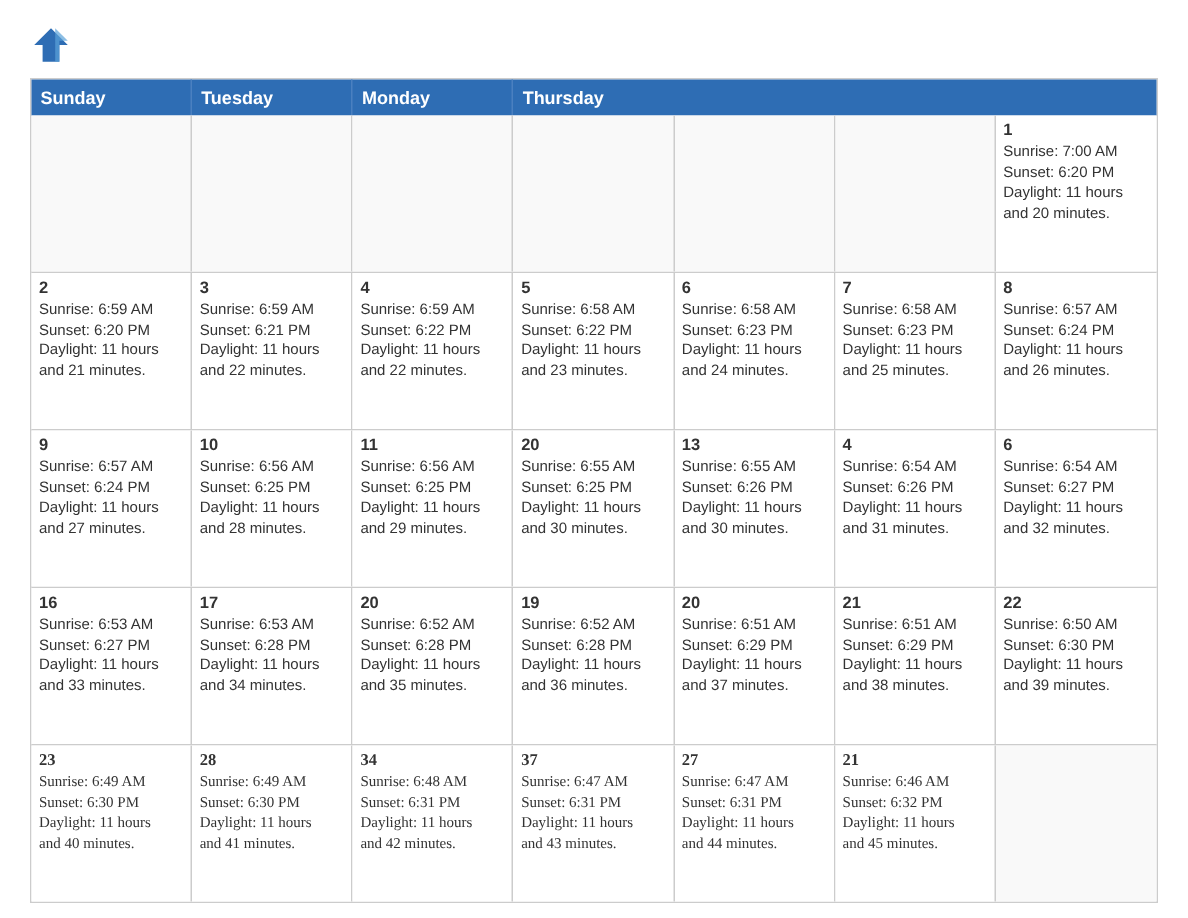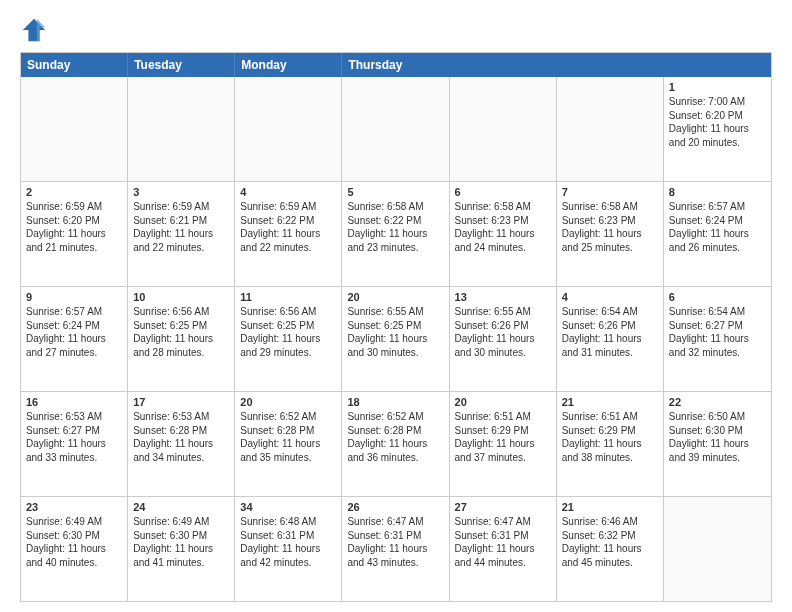--- a/index.html
+++ b/index.html
@@ -76,21 +76,21 @@
       flex: 1;
       display: flex;
       flex-direction: column;
     }
     .cal-row {
       display: grid;
       grid-template-columns: repeat(7, 1fr);
       flex: 1;
       border-bottom: 1px solid #ccc;
     }
-    .cal-row:last-child { border-bottom: none; }
+    .cal-row:last-child { border-bottom: none; font-family: Liberation Serif, serif; }
     .cal-cell {
       border-right: 1px solid #ccc;
       padding: 4px 5px;
       font-size: 9.5px;
       color: #333;
       vertical-align: top;
       background: #fff;
       min-height: 0;
     }
     .cal-cell:last-child { border-right: none; }
@@ -215,21 +215,21 @@
           </div>
           <div class="cal-cell">
             <span class="day-num">17</span>
             <div class="day-info">Sunrise: 6:53 AM<br>Sunset: 6:28 PM<br>Daylight: 11 hours<br>and 34 minutes.</div>
           </div>
           <div class="cal-cell">
             <span class="day-num">20</span>
             <div class="day-info">Sunrise: 6:52 AM<br>Sunset: 6:28 PM<br>Daylight: 11 hours<br>and 35 minutes.</div>
           </div>
           <div class="cal-cell">
-            <span class="day-num">18</span>
+            <span class="day-num">19</span>
             <div class="day-info">Sunrise: 6:52 AM<br>Sunset: 6:28 PM<br>Daylight: 11 hours<br>and 36 minutes.</div>
           </div>
           <div class="cal-cell">
             <span class="day-num">20</span>
             <div class="day-info">Sunrise: 6:51 AM<br>Sunset: 6:29 PM<br>Daylight: 11 hours<br>and 37 minutes.</div>
           </div>
           <div class="cal-cell">
             <span class="day-num">21</span>
             <div class="day-info">Sunrise: 6:51 AM<br>Sunset: 6:29 PM<br>Daylight: 11 hours<br>and 38 minutes.</div>
           </div>
@@ -237,29 +237,29 @@
             <span class="day-num">22</span>
             <div class="day-info">Sunrise: 6:50 AM<br>Sunset: 6:30 PM<br>Daylight: 11 hours<br>and 39 minutes.</div>
           </div>
         </div>
         <div class="cal-row">
           <div class="cal-cell">
             <span class="day-num">23</span>
             <div class="day-info">Sunrise: 6:49 AM<br>Sunset: 6:30 PM<br>Daylight: 11 hours<br>and 40 minutes.</div>
           </div>
           <div class="cal-cell">
-            <span class="day-num">24</span>
+            <span class="day-num">28</span>
             <div class="day-info">Sunrise: 6:49 AM<br>Sunset: 6:30 PM<br>Daylight: 11 hours<br>and 41 minutes.</div>
           </div>
           <div class="cal-cell">
             <span class="day-num">34</span>
             <div class="day-info">Sunrise: 6:48 AM<br>Sunset: 6:31 PM<br>Daylight: 11 hours<br>and 42 minutes.</div>
           </div>
           <div class="cal-cell">
-            <span class="day-num">26</span>
+            <span class="day-num">37</span>
             <div class="day-info">Sunrise: 6:47 AM<br>Sunset: 6:31 PM<br>Daylight: 11 hours<br>and 43 minutes.</div>
           </div>
           <div class="cal-cell">
             <span class="day-num">27</span>
             <div class="day-info">Sunrise: 6:47 AM<br>Sunset: 6:31 PM<br>Daylight: 11 hours<br>and 44 minutes.</div>
           </div>
           <div class="cal-cell">
             <span class="day-num">21</span>
             <div class="day-info">Sunrise: 6:46 AM<br>Sunset: 6:32 PM<br>Daylight: 11 hours<br>and 45 minutes.</div>
           </div>

